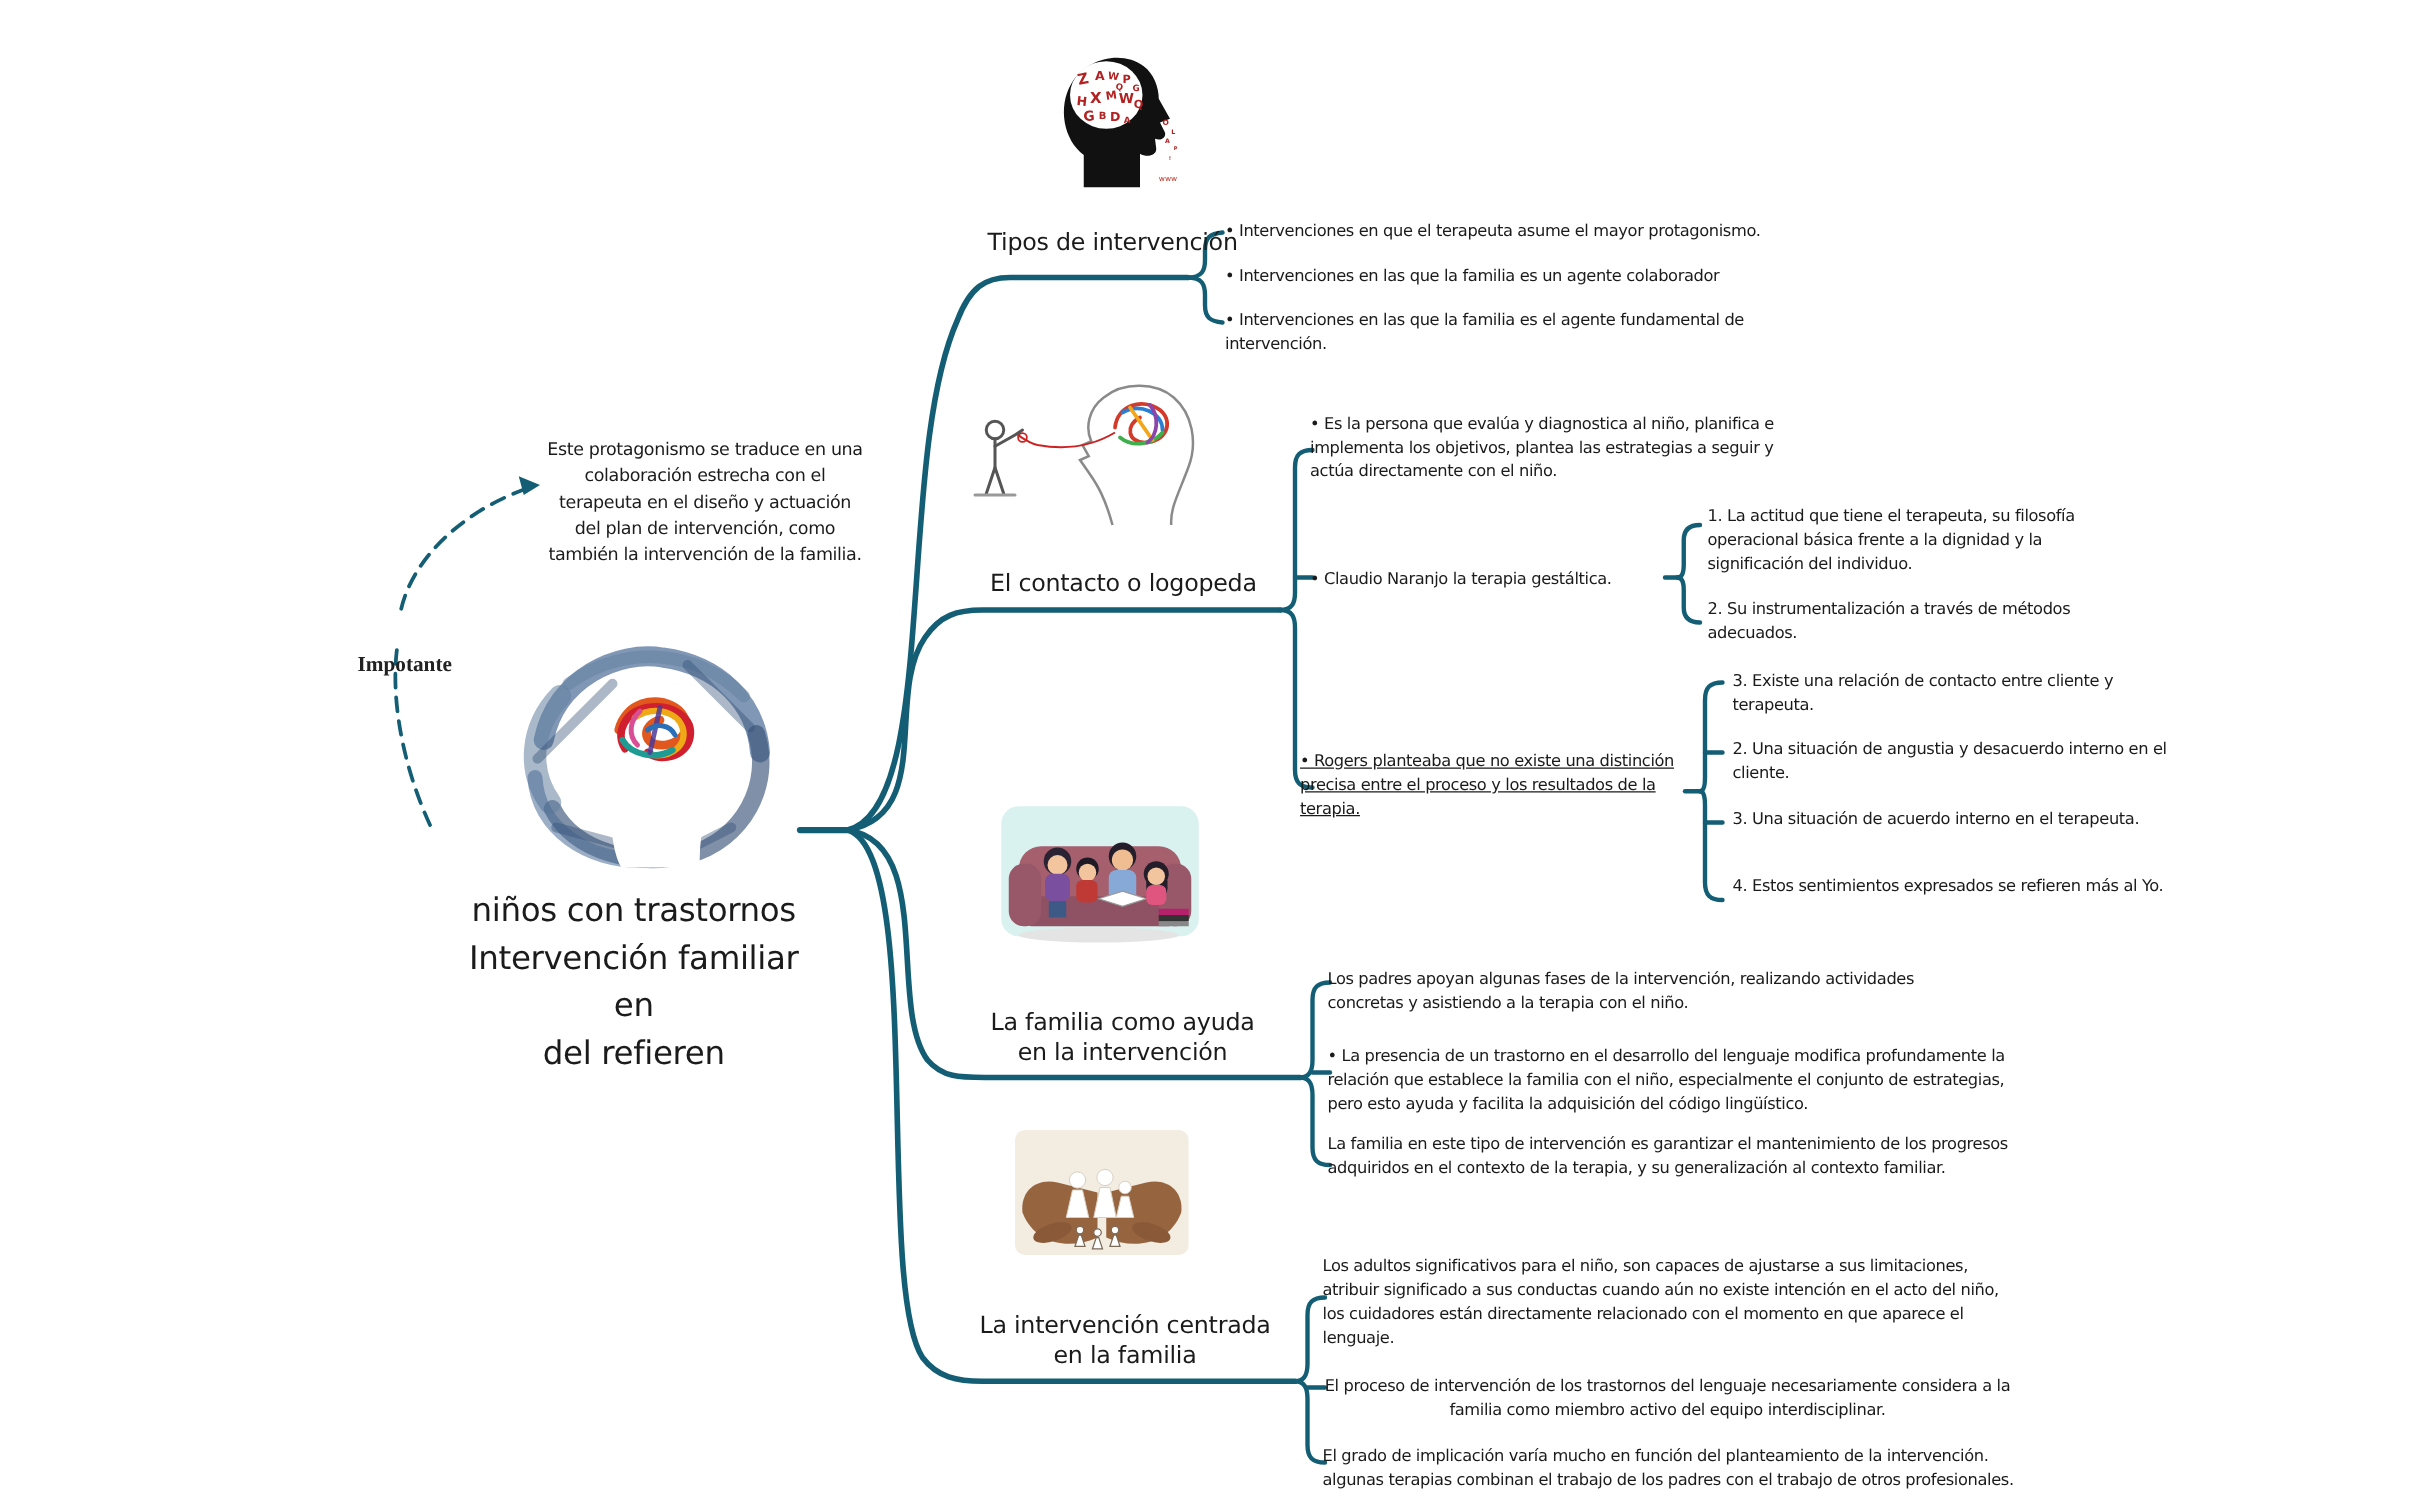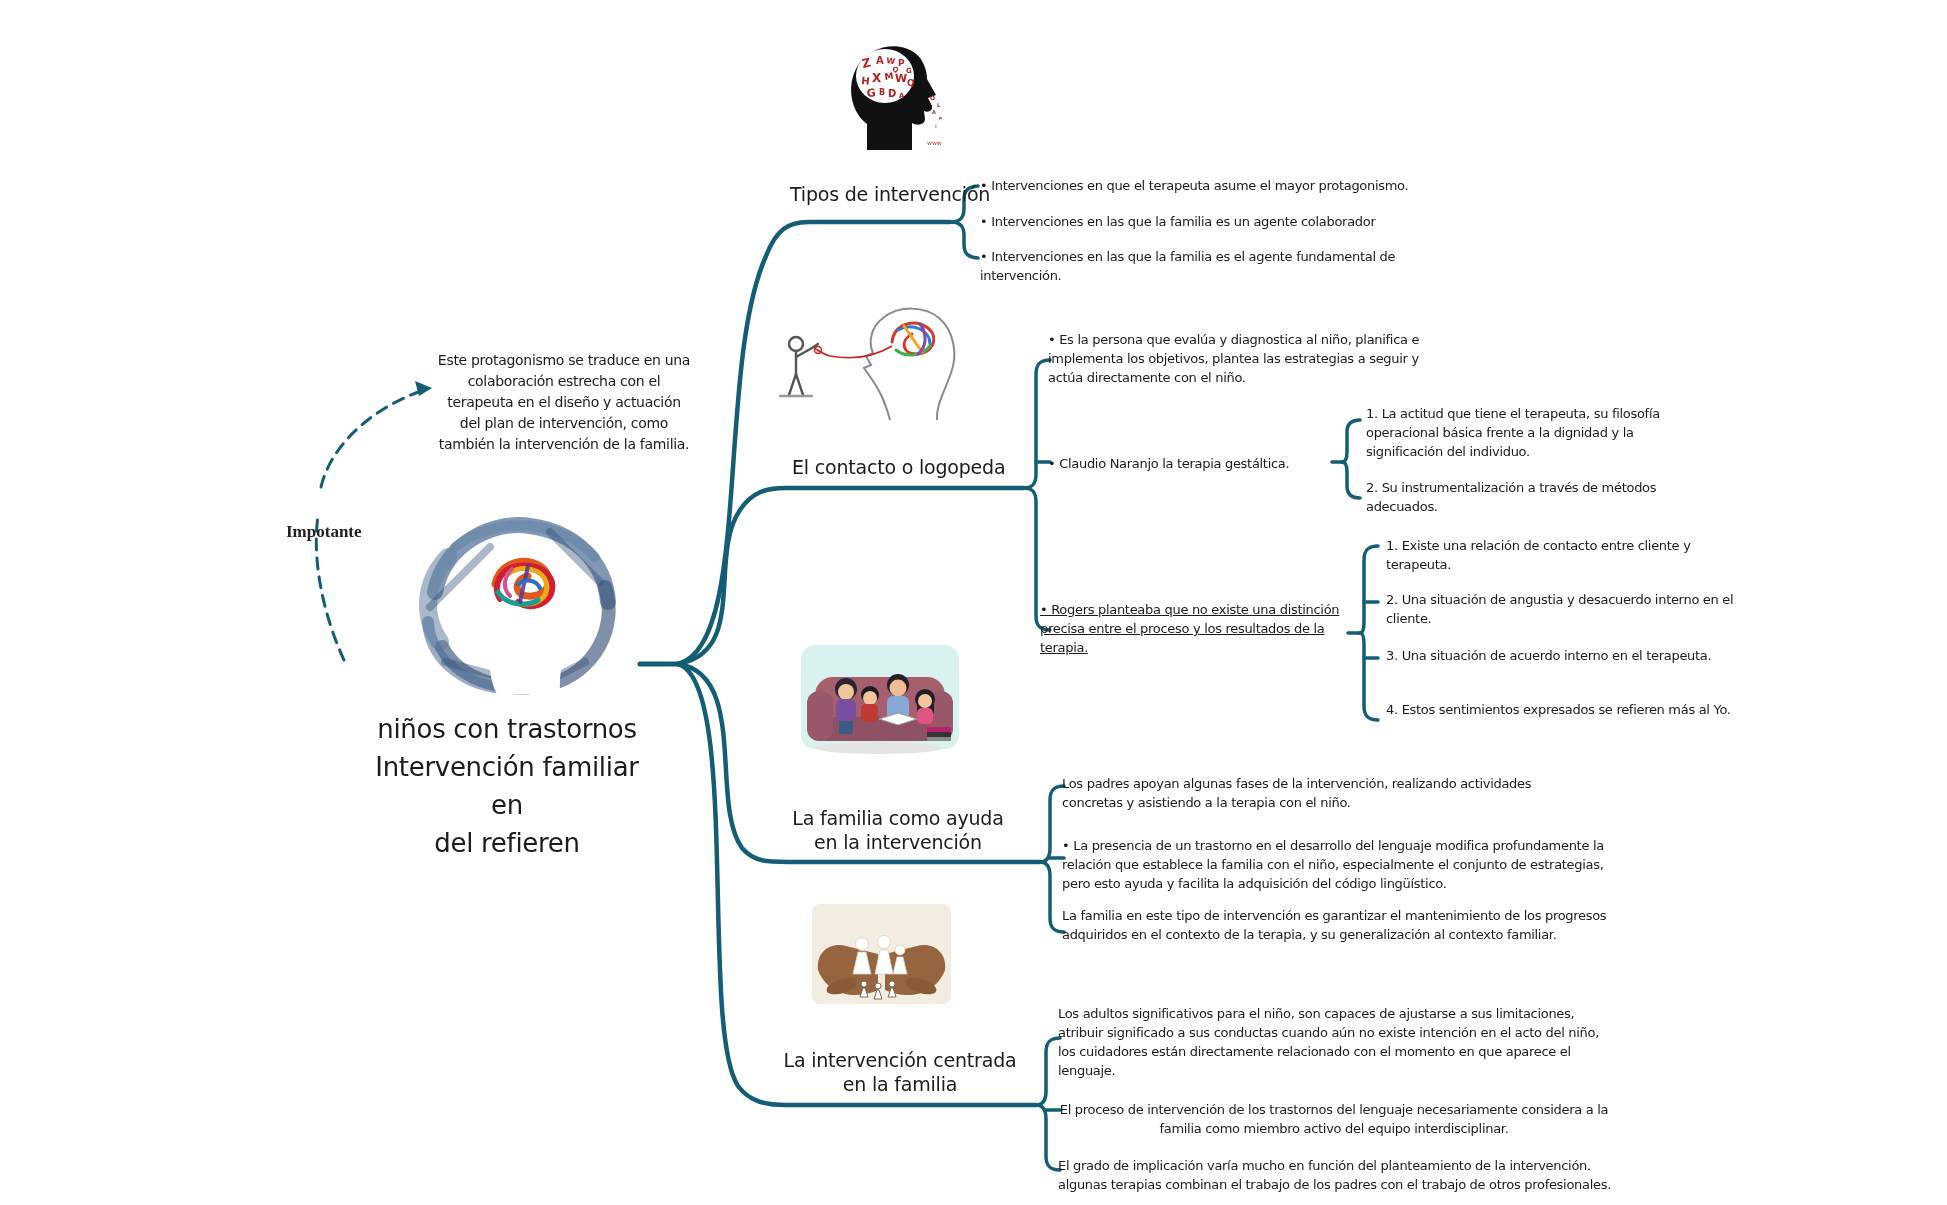--- a/index.html
+++ b/index.html
@@ -215,21 +215,21 @@
 <div class="txt" style="left:980px;top:176px;width:560px;">• Intervenciones en que el terapeuta asume el mayor protagonismo.</div>
 <div class="txt" style="left:980px;top:212px;width:560px;">• Intervenciones en las que la familia es un agente colaborador</div>
 <div class="txt" style="left:980px;top:247px;width:440px;">• Intervenciones en las que la familia es el agente fundamental de intervención.</div>
 
 <div class="blabel" style="left:792px;top:455px;">El contacto o logopeda</div>
 <div class="txt" style="left:1048px;top:330px;width:392px;">• Es la persona que evalúa y diagnostica al niño, planifica e implementa los objetivos, plantea las estrategias a seguir y actúa directamente con el niño.</div>
 <div class="txt" style="left:1048px;top:454px;white-space:nowrap;">• Claudio Naranjo la terapia gestáltica.</div>
 <div class="txt" style="left:1366px;top:404px;width:345px;">1. La actitud que tiene el terapeuta, su filosofía operacional básica frente a la dignidad y la significación del individuo.</div>
 <div class="txt" style="left:1366px;top:478px;width:345px;">2. Su instrumentalización a través de métodos adecuados.</div>
 <div class="txt" style="left:1040px;top:600px;width:305px;text-decoration:underline;">• Rogers planteaba que no existe una distinción precisa entre el proceso y los resultados de la terapia.</div>
-<div class="txt" style="left:1386px;top:536px;width:370px;">1. Existe una relación de contacto entre cliente y terapeuta.</div>
+<div class="txt" style="left:1386px;top:536px;width:370px;">3. Existe una relación de contacto entre cliente y terapeuta.</div>
 <div class="txt" style="left:1386px;top:590px;width:370px;">2. Una situación de angustia y desacuerdo interno en el cliente.</div>
 <div class="txt" style="left:1386px;top:646px;width:370px;">3. Una situación de acuerdo interno en el terapeuta.</div>
 <div class="txt" style="left:1386px;top:700px;width:370px;">4. Estos sentimientos expresados se refieren más al Yo.</div>
 
 <div class="blabel center" style="left:788px;top:806px;width:220px;">La familia como ayuda en la intervención</div>
 <div class="txt" style="left:1062px;top:774px;width:525px;">Los padres apoyan algunas fases de la intervención, realizando actividades concretas y asistiendo a la terapia con el niño.</div>
 <div class="txt" style="left:1062px;top:836px;width:552px;">• La presencia de un trastorno en el desarrollo del lenguaje modifica profundamente la relación que establece la familia con el niño, especialmente el conjunto de estrategias, pero esto ayuda y facilita la adquisición del código lingüístico.</div>
 <div class="txt" style="left:1062px;top:906px;width:552px;">La familia en este tipo de intervención es garantizar el mantenimiento de los progresos adquiridos en el contexto de la terapia, y su generalización al contexto familiar.</div>
 
 <div class="blabel center" style="left:780px;top:1048px;width:240px;">La intervención centrada en la familia</div>

